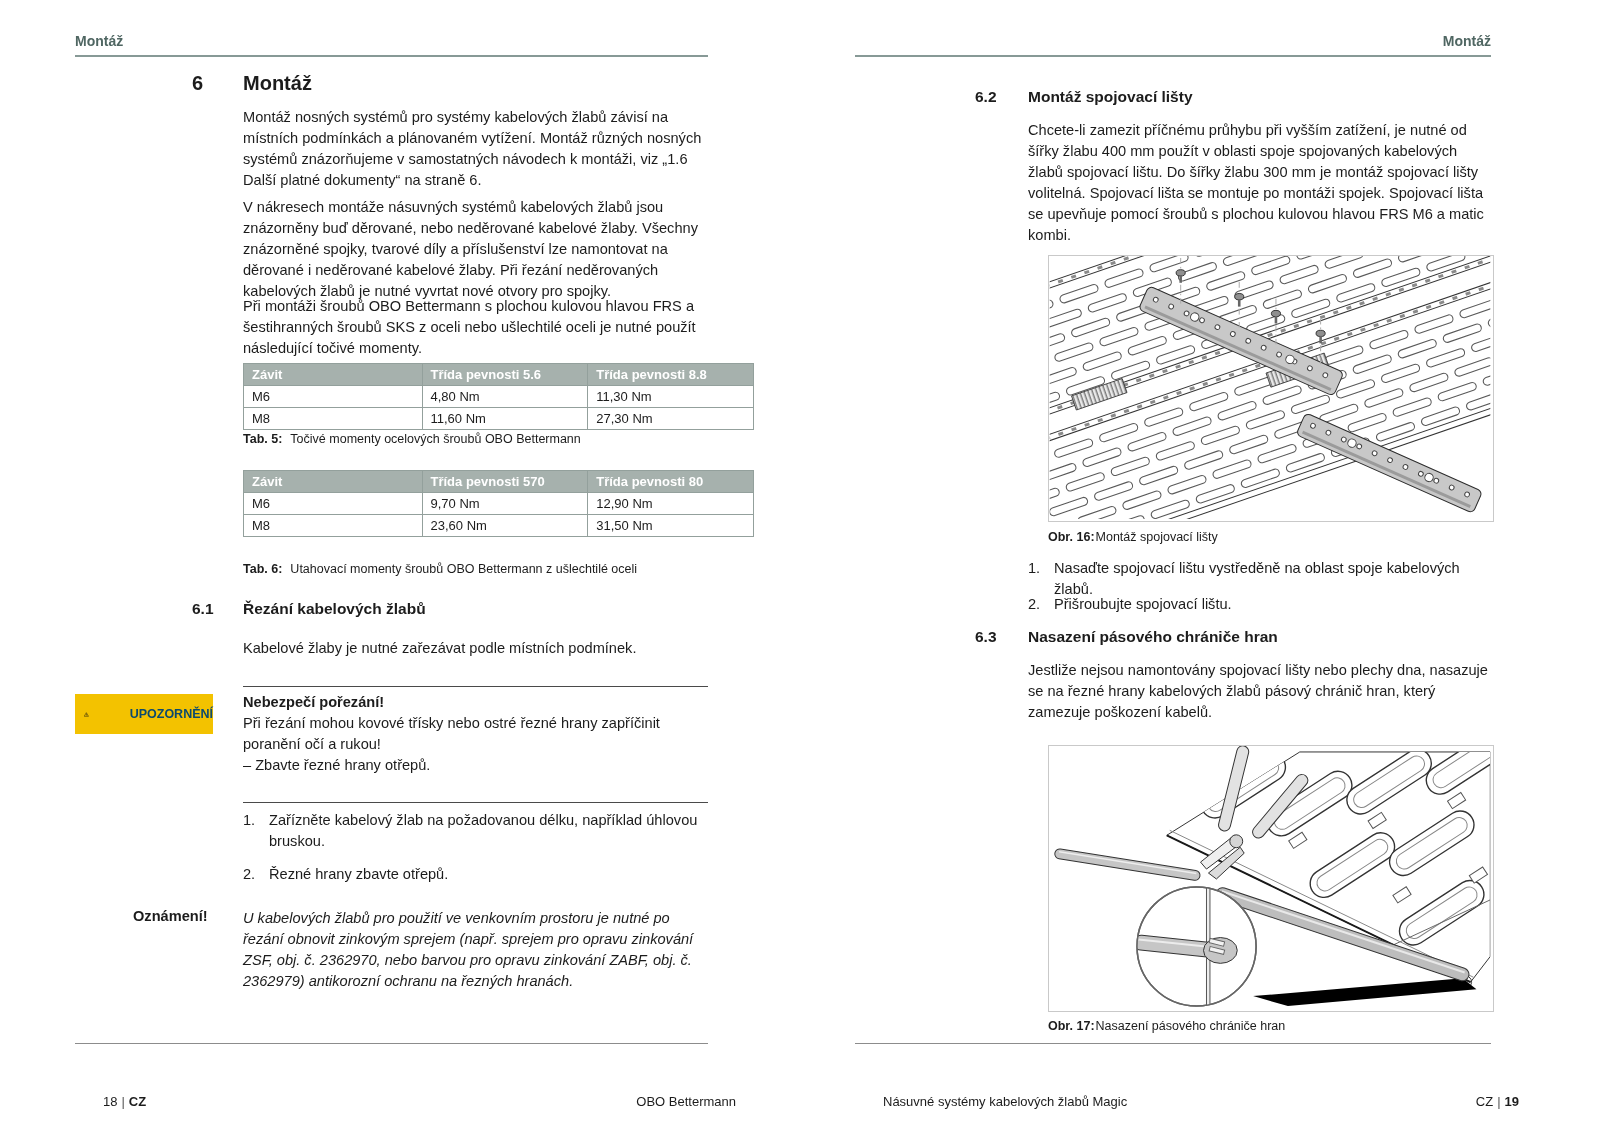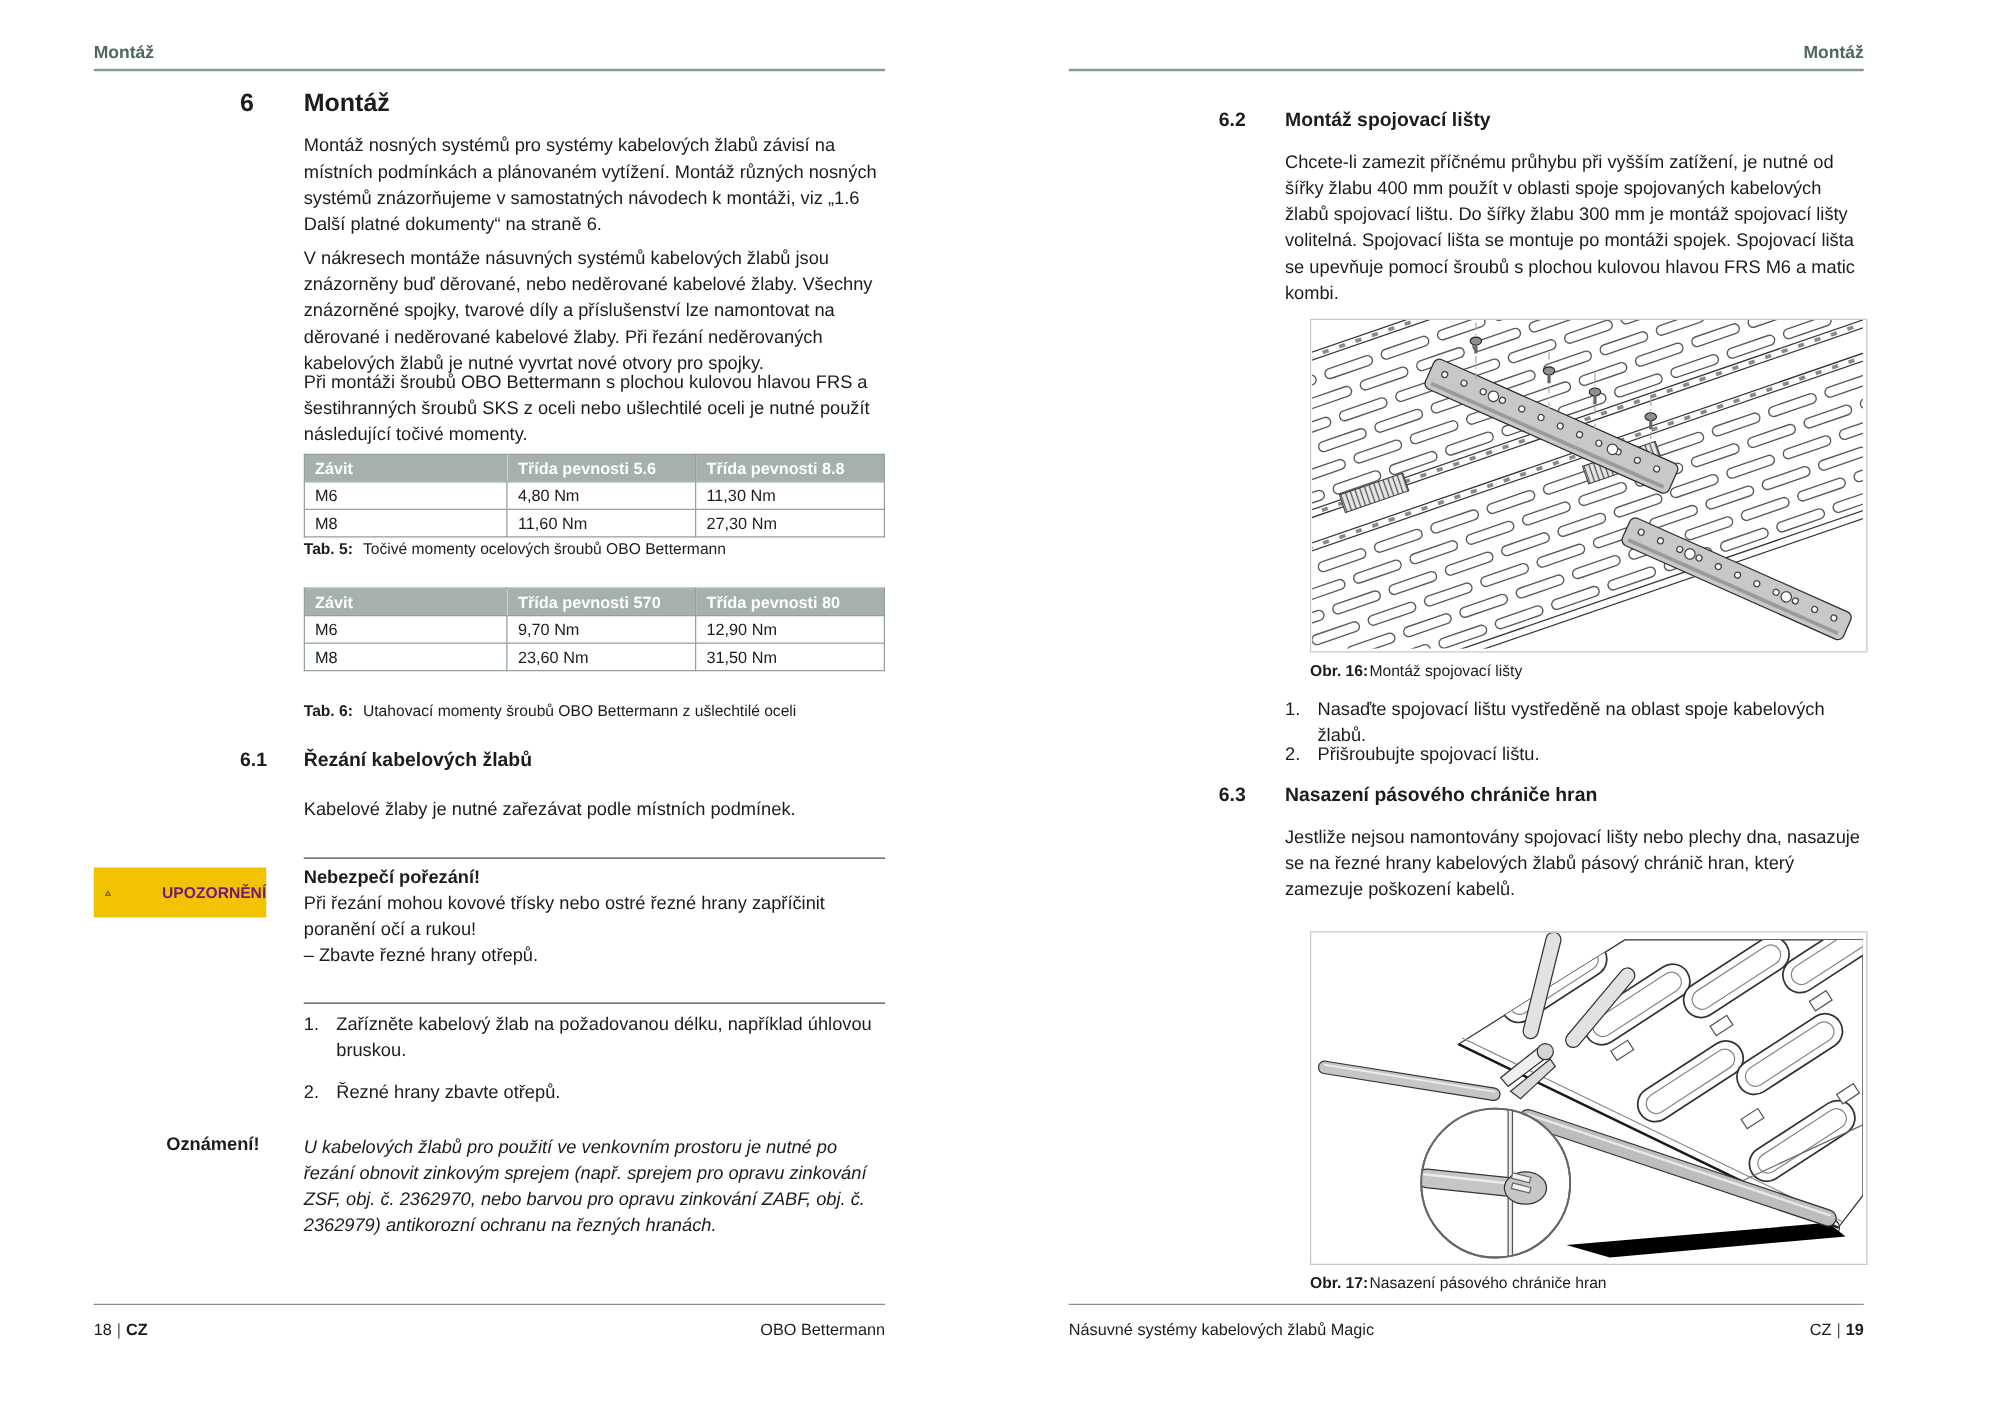--- a/index.html
+++ b/index.html
@@ -13,45 +13,45 @@
   #hr-left{left:75px;width:633px;}
   #hr-right{left:855px;width:636px;}
   
   .h1num,.h1{position:absolute;top:72px;font-size:20px;font-weight:bold;}
   .h1num{left:192px;} .h1{left:243px;}
   .h2num,.h2{position:absolute;font-size:15.5px;font-weight:bold;}
   
   .para{position:absolute;left:243px;width:465px;font-size:14.6px;line-height:21px;}
   #p1{top:107px;} #p2{top:197px;} #p3{top:296px;}
   
-  .tbl{position:absolute;left:243px;width:465px;border-collapse:collapse;font-size:13px;table-layout:fixed;}
+  .tbl{position:absolute;left:243px;width:511px;border-collapse:collapse;font-size:13px;table-layout:fixed;}
   #t5{top:363px;} #t6{top:470px;}
   .tbl th{background:var(--thead,#a6b1ad);color:#fff;text-align:left;font-weight:bold;}
   .tbl th,.tbl td{border:1px solid #93a09c;padding:2px 8px;height:17px;overflow:hidden;white-space:nowrap;}
   .tcap{position:absolute;left:243px;font-size:12.5px;}
   #c5{top:432px;} #c6{top:562px;}
   .tcap b{margin-right:8px;}
   #h61n{left:192px;top:600px;} #h61{left:243px;top:600px;}
   #p61{top:638px;}
   .wrule{position:absolute;left:243px;width:465px;height:1px;background:#4a4a4a;}
   #wr1{top:686px;} #wr2{top:802px;}
   .badge{position:absolute;left:75px;top:694px;width:138px;height:40px;background:var(--warn,#f3c200);
          display:flex;align-items:center;gap:8px;padding-left:9px;box-sizing:border-box;}
-  .badge span{font-size:12.5px;font-weight:bold;color:#701a75;margin-left:33px;}
+  .badge span{font-size:12.5px;font-weight:bold;color:#0c4a6e;margin-left:33px;}
   .wblock{position:absolute;left:243px;top:692px;width:465px;font-size:14.6px;line-height:21px;}
   .wtitle{font-weight:bold;}
   .step{position:absolute;left:243px;width:465px;font-size:14.6px;line-height:21px;padding-left:26px;box-sizing:border-box;}
   .step .n{position:absolute;left:0;}
   #st1{top:810px;} #st2{top:864px;}
   .notlab{position:absolute;left:133px;top:908px;font-size:14.6px;font-weight:bold;}
   .nottext{position:absolute;left:243px;top:908px;width:465px;font-size:14.6px;line-height:21px;font-style:italic;}
   
   .footrule{position:absolute;top:1043px;height:1px;background:#8c8c8c;}
   #fr-left{left:75px;width:633px;} #fr-right{left:855px;width:636px;}
-  .foot{position:absolute;top:1056px;font-size:13px;}
+  .foot{position:absolute;top:1094px;font-size:13px;margin-left:28px;}
   #f-pageleft{left:75px;} #f-brand{left:75px;width:633px;text-align:right;}
   #f-docname{left:855px;} #f-pageright{left:855px;width:636px;text-align:right;}
   .bold{font-weight:bold;} .sep{padding:0 4px;color:#555;font-weight:normal;}
   
   #h62n{left:975px;top:88px;} #h62{left:1028px;top:88px;}
   #p62{left:1028px;top:120px;width:463px;}
   #h63n{left:975px;top:628px;} #h63{left:1028px;top:628px;}
   #p63{left:1028px;top:660px;width:463px;}
   .fig{position:absolute;left:1048px;width:444px;height:265px;border:1px solid #c9c9c9;background:#fff;}
   #fig16{top:255px;} #fig17{top:745px;}

